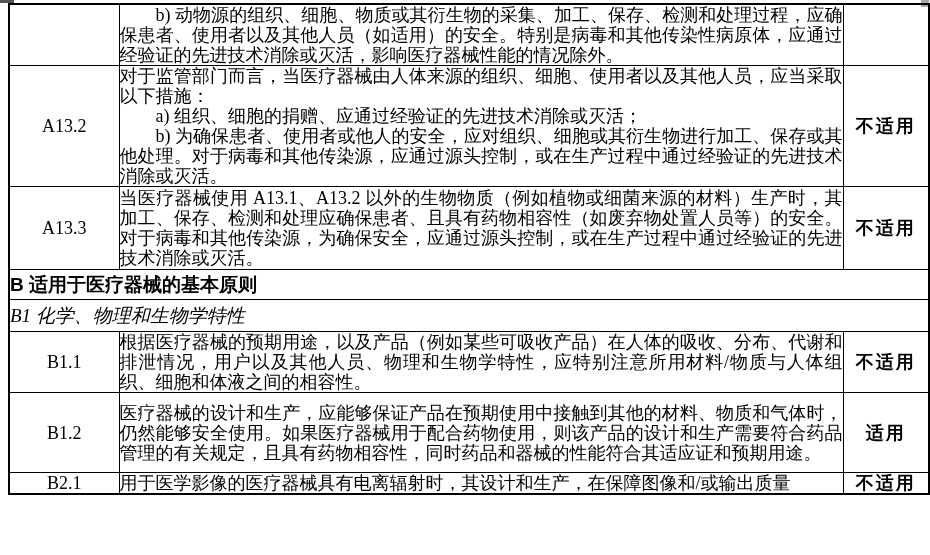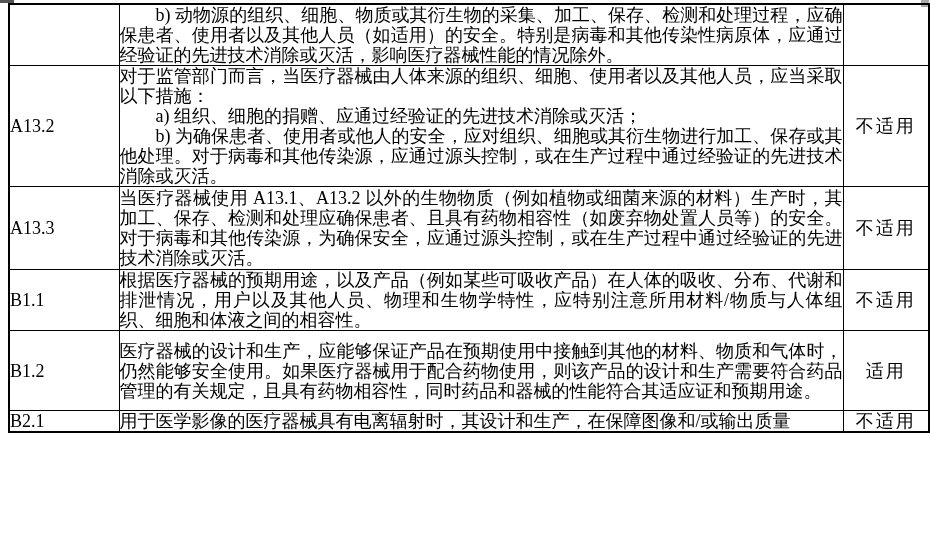--- a/index.html
+++ b/index.html
@@ -42,37 +42,38 @@
   }
   table.conformity td {
     border: 1.5px solid #000000;
     font-size: 18px;
     line-height: 20px;
     vertical-align: middle;
     overflow: hidden;
     padding: 0;
   }
   td.code {
-    text-align: left;
+    text-align: center;
     font-family: "Liberation Serif", "DejaVu Serif", serif;
   }
   td.req {
     padding: 1px 5px 1px 6px;
     text-align: justify;
   }
   td.req p {
     margin: 0;
     padding: 0;
   }
   td.req p.indent {
     text-indent: 2em;
   }
   td.status {
     text-align: center;
     letter-spacing: 2px;
+    font-weight: bold;
   }
   td.section {
     padding: 1px 5px 1px 6px;
     text-align: left;
   }
   td.section.bold {
     font-family: "Liberation Sans", "DejaVu Sans", sans-serif;
     font-weight: bold;
     font-size: 19px;
   }
@@ -116,20 +117,26 @@
           </td>
           <td class="status">不适用</td>
         </tr>
         <tr style="height: 83px;">
           <td class="code">A13.3</td>
           <td class="req">
             <p>当医疗器械使用 A13.1、A13.2 以外的生物物质（例如植物或细菌来源的材料）生产时，其加工、保存、检测和处理应确保患者、且具有药物相容性（如废弃物处置人员等）的安全。对于病毒和其他传染源，为确保安全，应通过源头控制，或在生产过程中通过经验证的先进技术消除或灭活。</p>
           </td>
           <td class="status">不适用</td>
         </tr>
+        <tr style="height: 30px;">
+          <td colspan="3" class="section bold">B  适用于医疗器械的基本原则</td>
+        </tr>
+        <tr style="height: 32px;">
+          <td colspan="3" class="section kai">B1 化学、物理和生物学特性</td>
+        </tr>
         <tr style="height: 61px;">
           <td class="code">B1.1</td>
           <td class="req">
             <p>根据医疗器械的预期用途，以及产品（例如某些可吸收产品）在人体的吸收、分布、代谢和排泄情况，用户以及其他人员、物理和生物学特性，应特别注意所用材料/物质与人体组织、细胞和体液之间的相容性。</p>
           </td>
           <td class="status">不适用</td>
         </tr>
         <tr style="height: 80px;">
           <td class="code">B1.2</td>
           <td class="req">

